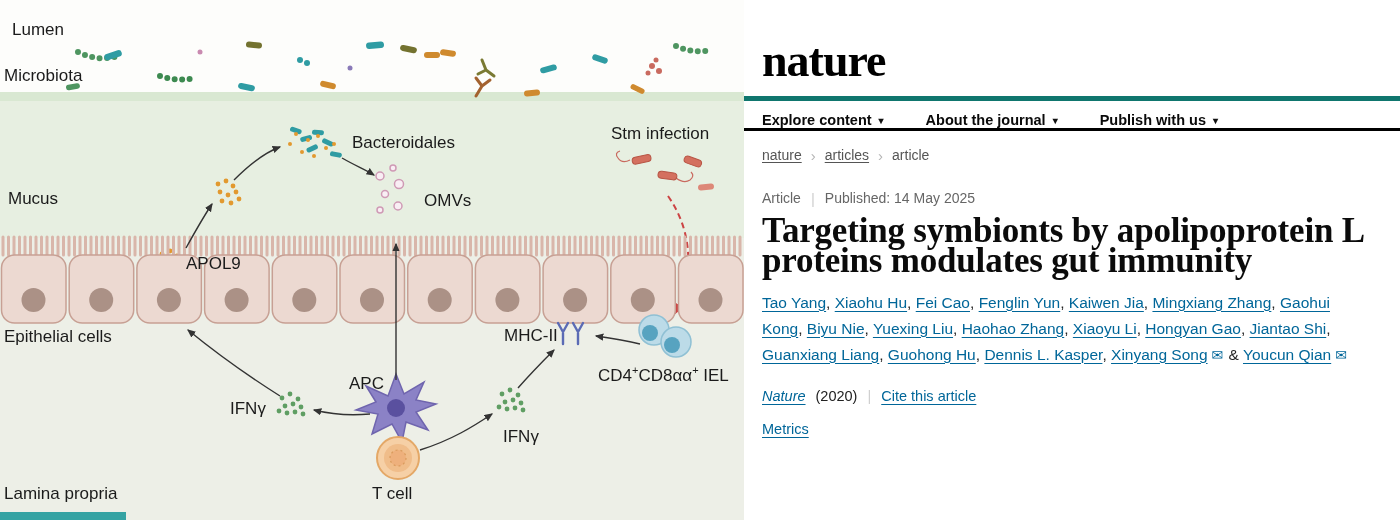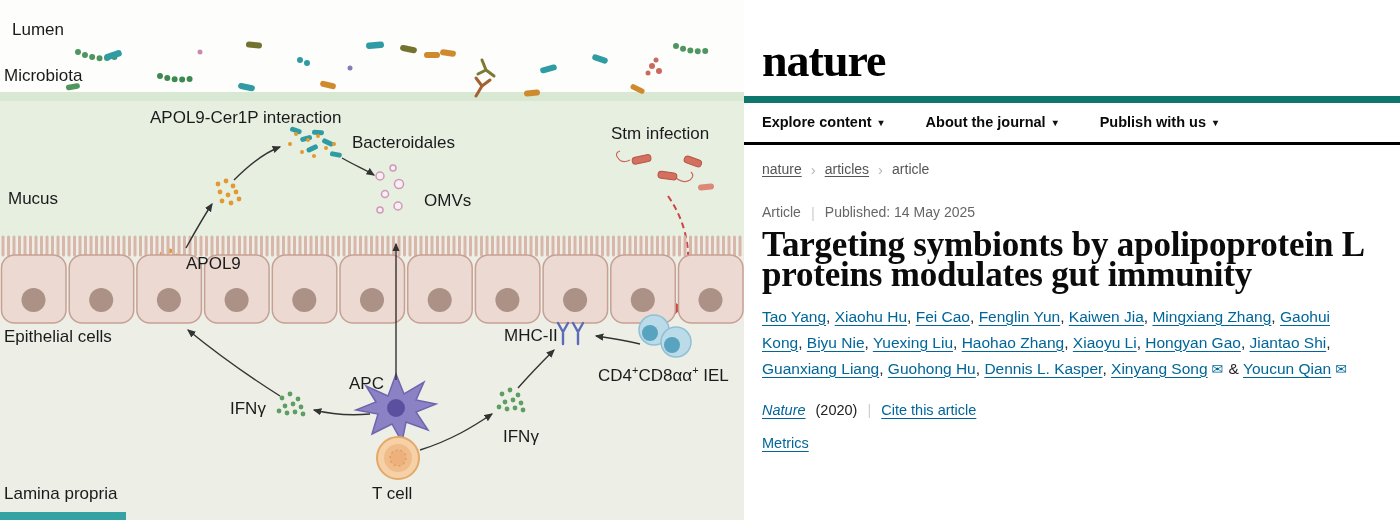--- a/index.html
+++ b/index.html
@@ -20,22 +20,22 @@
   #epi-cells .nucleus{fill:#ab9186;stroke:none;}
   .chain{fill:none;stroke-width:6;stroke-linecap:round;stroke-dasharray:0 7.5;}
   .arrow{stroke:#333;stroke-width:1.4;fill:none;}
   
   .site{position:absolute;left:744px;top:0;width:656px;height:460px;background:#fff;}
   .logo{
     padding:38px 0 4px 18px;font-family:"Liberation Serif",serif;
     font-weight:700;font-size:46px;line-height:1.0;color:#000;letter-spacing:-1px;cursor:pointer;
   }
   .nav-row{
-    margin-top:8px;border-top:7px solid #0f766e;
-    padding:11px 18px 12px 18px;display:flex;gap:42px;align-items:center;
+    margin-top:8px;border-top:5px solid #0f766e;
+    padding:11px 18px 0 18px;display:flex;gap:42px;align-items:center;
   }
   .nav-item{font-size:14.5px;font-weight:700;color:#0a0a0a;cursor:pointer;display:flex;align-items:center;gap:7px;}
   .nav-item .chev{font-size:10px;color:#111;}
   .black-rule{height:2.5px;background:#000;width:100%;}
   .content{padding:0 24px 0 18px;}
   .breadcrumb{margin-top:16px;font-size:14px;color:#444;display:flex;align-items:center;gap:9px;}
   .bc-link{color:#555;text-decoration:underline;text-underline-offset:2px;cursor:pointer;}
   .bc-sep{color:#b5b5b5;font-size:15px;}
   .bc-current{color:#555;}
   .meta-row{margin-top:26px;font-size:14px;color:#666;display:flex;align-items:center;gap:10px;}
@@ -377,21 +377,20 @@
       <path class="arrow" d="M370,414 C348,416 330,414 314,410" marker-end="url(#ah)"></path>
       <path class="arrow" d="M280,396 C242,372 210,348 188,330" marker-end="url(#ah)"></path>
       <path class="arrow" d="M420,450 C452,440 474,426 492,414" marker-end="url(#ah)"></path>
       <path class="arrow" d="M518,388 C532,372 544,360 554,350" marker-end="url(#ah)"></path>
       <path class="arrow" d="M640,344 C624,340 610,338 596,336" marker-end="url(#ah)"></path>
     </g>
   </svg>
 
   <div class="fig-label" style="left:12px;top:20px">Lumen</div>
   <div class="fig-label" style="left:4px;top:66px">Microbiota</div>
-  <div class="fig-label" style="left:150px;top:108px">APOL9-Cer1P interaction</div>
   <div class="fig-label" style="left:352px;top:133px">Bacteroidales</div>
   <div class="fig-label" style="left:424px;top:191px">OMVs</div>
   <div class="fig-label" style="left:611px;top:124px">Stm infection</div>
   <div class="fig-label" style="left:8px;top:189px">Mucus</div>
   <div class="fig-label" style="left:186px;top:254px">APOL9</div>
   <div class="fig-label" style="left:4px;top:327px">Epithelial cells</div>
   <div class="fig-label" style="left:504px;top:326px">MHC-II</div>
   <div class="fig-label" style="left:598px;top:364px"><span>CD4</span><sup>+</sup><span>CD8αα</span><sup>+</sup><span> IEL</span></div>
   <div class="fig-label" style="left:349px;top:374px">APC</div>
   <div class="fig-label" style="left:230px;top:399px">IFNγ</div>

